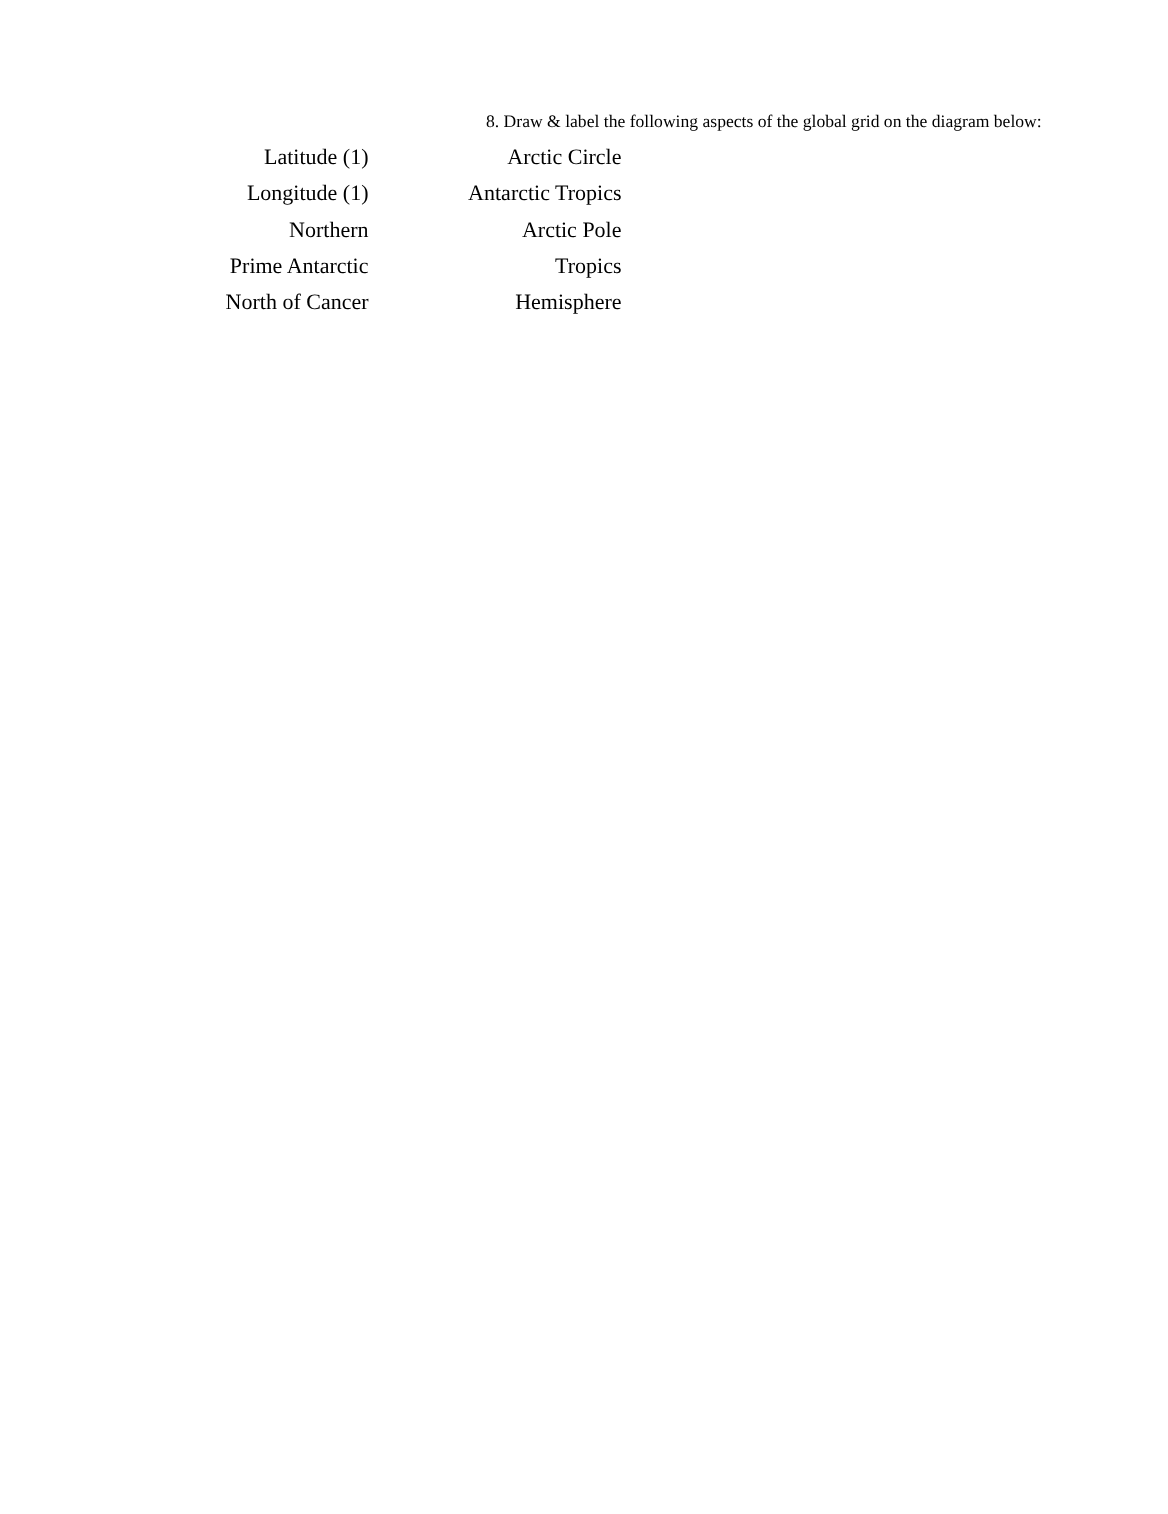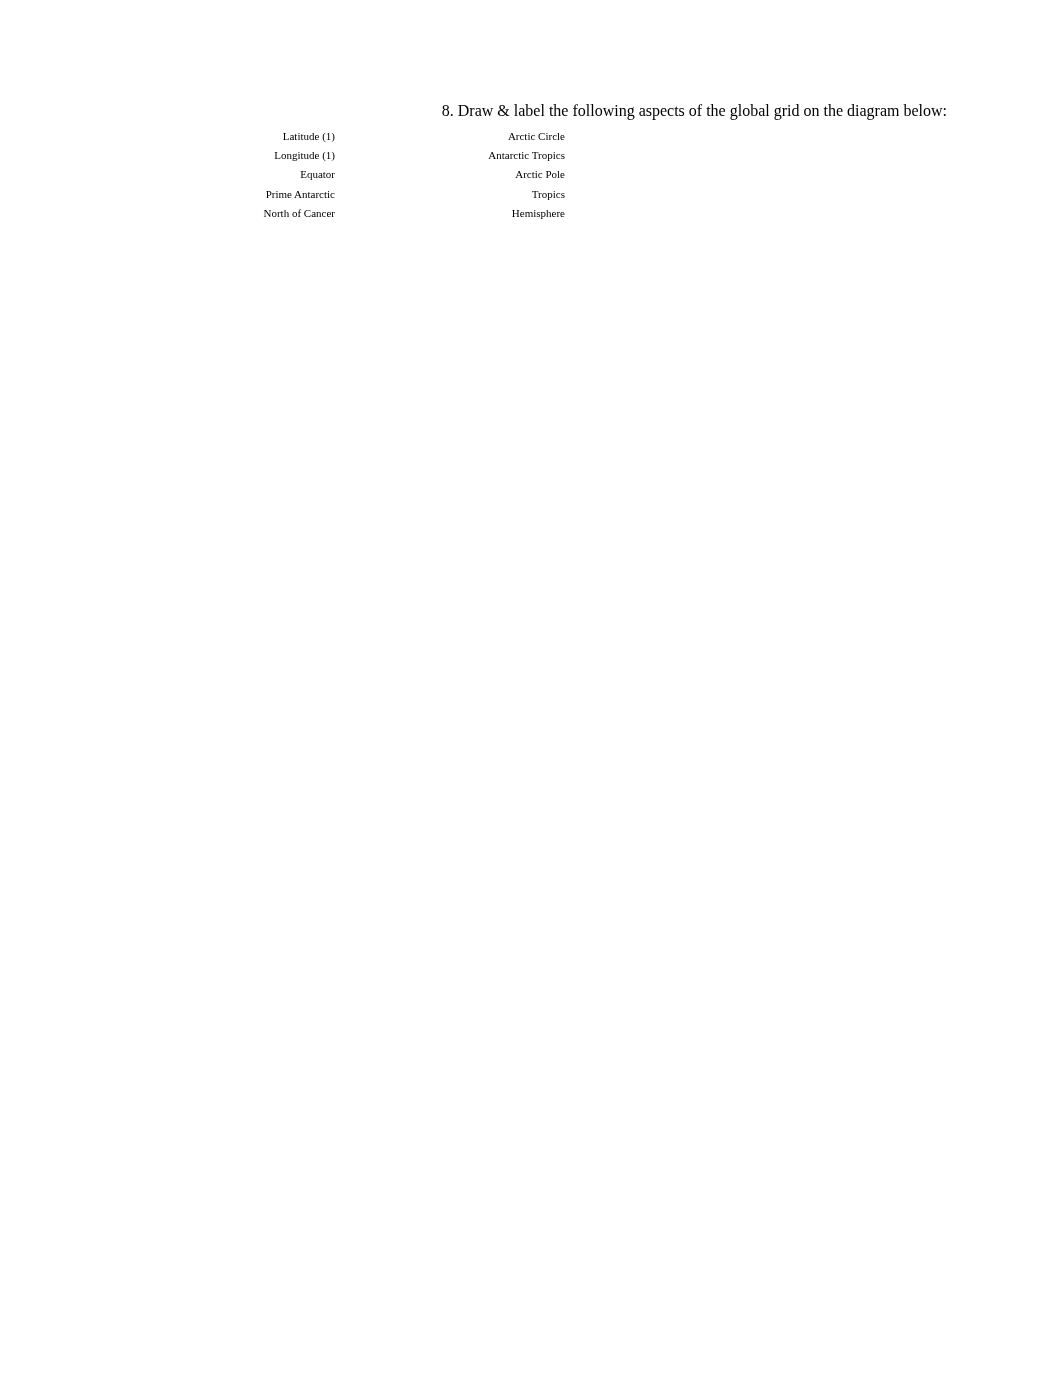--- a/index.html
+++ b/index.html
@@ -35,35 +35,35 @@
     }
 
     .column {
       display: flex;
       flex-direction: column;
       gap: 2px;
     }
 
     .item {
       line-height: 1.55;
-      font-size: 11px;
+      font-size: 20px;
       color: #000000;
     }
   </style>
 </head>
 <body>
 
 <div class="page-content">
   <p class="instruction-line">8. Draw &amp; label the following aspects of the global grid on the diagram below:</p>
   <div class="items-grid">
 
     <div class="column">
     <span class="item">Latitude (1)</span>
         <span class="item">Longitude (1)</span>
-        <span class="item">Equator</span>
+        <span class="item">Northern</span>
         <span class="item">Prime Antarctic</span>
         <span class="item">North of Cancer</span>
       </div>
 
     <div class="column">
     <span class="item">Arctic Circle</span>
         <span class="item">Antarctic Tropics</span>
         <span class="item">Arctic Pole</span>
         <span class="item">Tropics</span>
         <span class="item">Hemisphere</span>

